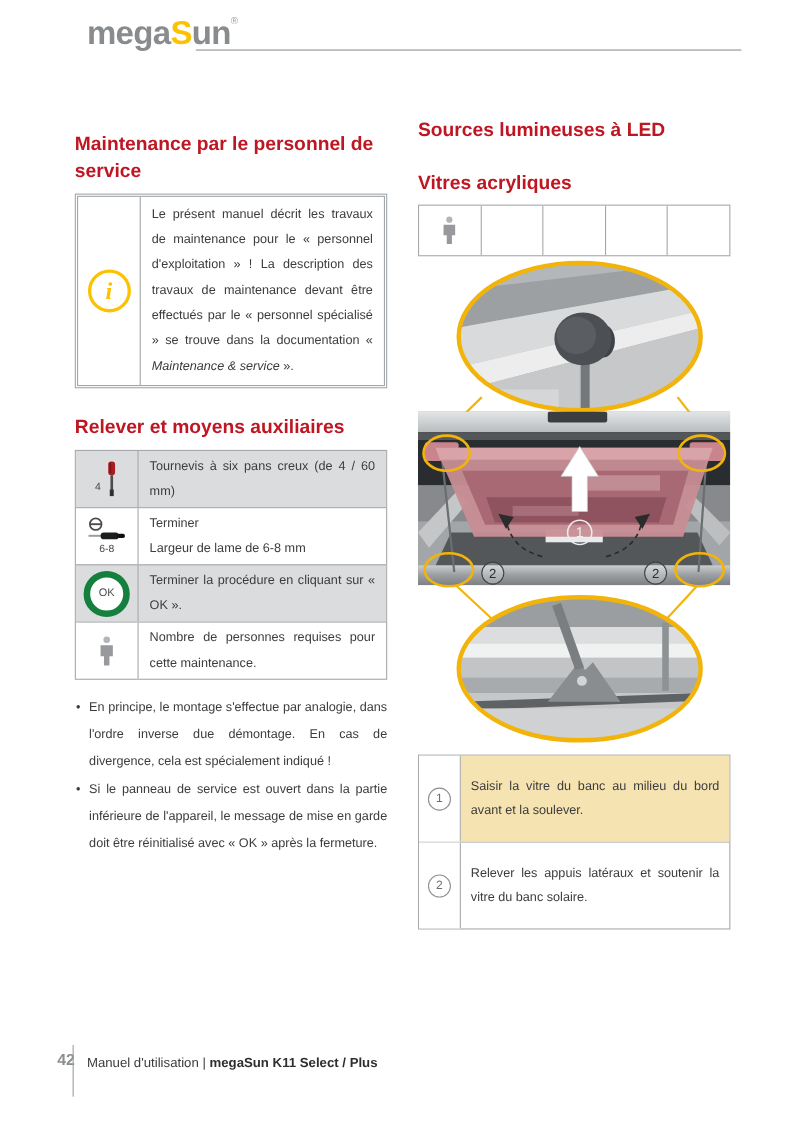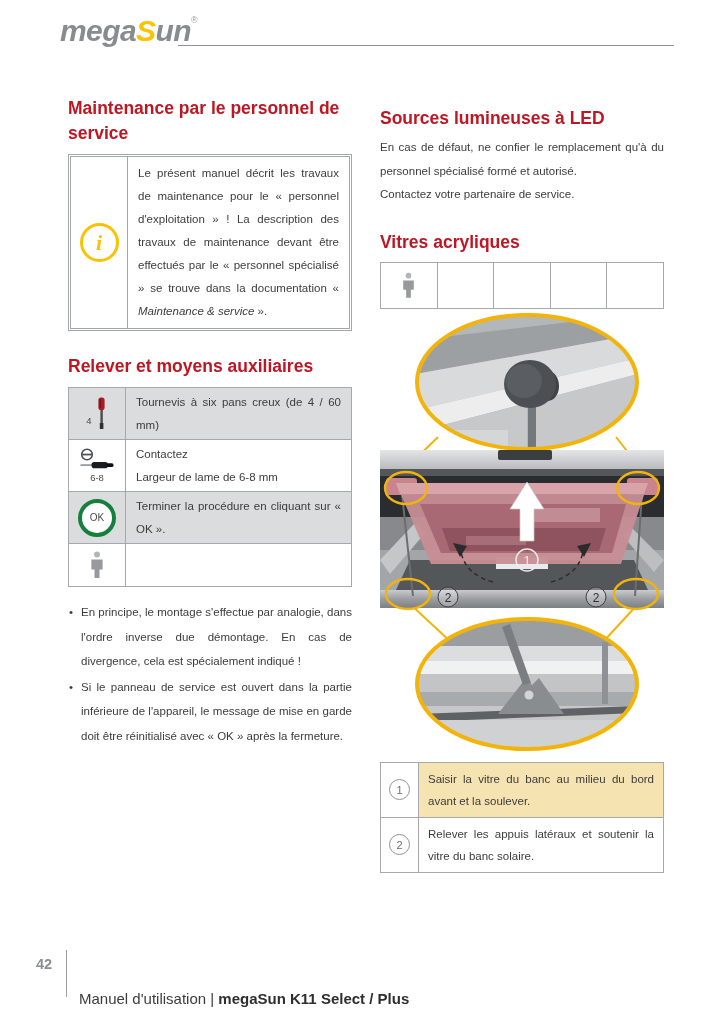--- a/index.html
+++ b/index.html
@@ -1,46 +1,46 @@
 <!DOCTYPE html>
 <html><head>
 <meta charset="utf-8">
 <style>
   html,body{margin:0;padding:0;background:#e8e8e8;}
   .page{position:relative;width:724px;height:1024px;background:#ffffff;margin:0 auto;
         font-family:"Liberation Sans", sans-serif;color:#3c3c3c;overflow:hidden;}
   
-  .logo{position:absolute;left:60px;top:14px;font-size:30px;font-weight:bold;
-        letter-spacing:-0.6px;color:#898c8e;font-style:italic;}
+  .logo{position:absolute;left:79px;top:14px;font-size:30px;font-weight:bold;
+        letter-spacing:-0.6px;color:#898c8e;}
   .logo .s{color:#fcc200;}
   .logo .reg{font-size:9px;vertical-align:18px;font-weight:normal;color:#9a9da0;}
   .header-rule{position:absolute;left:178px;top:45px;width:496px;height:1px;background:#8d9093;}
   
-  .col-left{position:absolute;left:68px;top:96px;width:284px;}
+  .col-left{position:absolute;left:68px;top:118px;width:284px;}
   .col-right{position:absolute;left:380px;top:106px;width:284px;}
   .h-red{font-size:17.5px;font-weight:bold;color:#be1622;line-height:25px;margin:0;}
   .body-text{font-size:11.5px;line-height:24.5px;text-align:justify;color:#3c3c3c;}
   
   .info-box{margin-top:8px;display:flex;border:3px double #a3a7aa;}
   .info-icon-cell{flex:0 0 56px;border-right:1px solid #a3a7aa;display:flex;align-items:center;justify-content:center;}
   .info-circle{width:33px;height:33px;border:3px solid #fcc200;border-radius:50%;color:#fcc200;
                display:flex;align-items:center;justify-content:center;
                font:italic bold 22px "Liberation Serif", serif;}
   .info-text{flex:1;padding:5px 10px;font-size:11.5px;line-height:23px;text-align:justify;}
   
   .tools-table{margin-top:8px;border:1px solid #a6a9ab;}
   .t-row{display:flex;min-height:42px;}
   .t-row + .t-row{border-top:1px solid #a6a9ab;}
   .t-row.gray{background:#dbdcdd;}
   .t-icon{flex:0 0 56px;border-right:1px solid #a6a9ab;display:flex;flex-direction:column;
           align-items:center;justify-content:center;padding:3px 0;}
   .t-icon .hex-wrap{display:flex;align-items:flex-end;}
   .tool-num{font-size:9.5px;color:#4a4a4a;margin:0 3px 4px 0;}
   .tool-size{font-size:9.5px;color:#4a4a4a;margin-top:1px;}
-  .ok-circle{width:30px;height:30px;border:4px solid #15803d;border-radius:50%;background:#fff;
+  .ok-circle{width:30px;height:30px;border:6px solid #15803d;border-radius:50%;background:#fff;
              display:flex;align-items:center;justify-content:center;font-size:10px;color:#4a4a4a;}
   .t-text{flex:1;padding:3px 10px;display:flex;flex-direction:column;justify-content:flex-end;
           font-size:11.5px;line-height:22.5px;text-align:justify;}
   .t-text .line{display:block;text-align:left;}
   
   .para{margin-top:18px;}
   .bullets{margin-top:13px;}
   .bullet{position:relative;padding-left:13px;margin-bottom:1px;}
   .bullet .dot{position:absolute;left:1px;top:0;}
   
@@ -51,27 +51,27 @@
   .p-cell{flex:1;display:flex;align-items:center;justify-content:center;}
   .p-cell + .p-cell{border-left:1px solid #a6a9ab;}
   .figure{margin-top:3px;line-height:0;}
   
   .steps-table{margin-top:8px;border:1px solid #a6a9ab;}
   .s-row{display:flex;min-height:42px;}
   .s-row + .s-row{border-top:1px solid #a6a9ab;}
   .s-num{flex:0 0 37px;border-right:1px solid #a6a9ab;display:flex;align-items:center;justify-content:center;background:#fff;}
   .num-circle{width:19px;height:19px;border:1px solid #8f9294;border-radius:50%;color:#6b6e71;
               font-size:11px;display:flex;align-items:center;justify-content:center;background:#fff;}
-  .s-text{flex:1;padding:5px 9px;display:flex;flex-direction:column;justify-content:flex-start;
+  .s-text{flex:1;padding:17px 9px;display:flex;flex-direction:column;justify-content:flex-start;
           font-size:11.5px;line-height:22px;text-align:justify;}
   .s-row.hl .s-text{background:#f6e3b2;}
   
-  .footer-page{position:absolute;left:36px;top:956px;font-size:14.5px;font-weight:bold;color:#8b8e90;}
+  .footer-page{position:absolute;left:52px;top:956px;font-size:14.5px;font-weight:bold;color:#8b8e90;}
   .footer-rule{position:absolute;left:66px;top:950px;width:1px;height:47px;background:#9a9da0;}
-  .footer-text{position:absolute;left:79px;top:959px;font-size:15px;color:#3c3c3c;margin-top:31px;}
+  .footer-text{position:absolute;left:79px;top:959px;font-size:12px;color:#3c3c3c;}
   .footer-text b{color:#2e2e2e;}
 </style>
 </head>
 <body>
 
 <div class="page">
 
   <div class="logo"><span>mega</span><span class="s">S</span><span>un</span><span class="reg">®</span></div>
   <div class="header-rule"></div>
 
@@ -111,61 +111,60 @@
           <svg width="36" height="23" viewBox="0 0 36 23">
             <circle cx="8" cy="6.5" r="5.3" fill="none" stroke="#4a4c4e" stroke-width="1.6"></circle>
             <rect x="3.2" y="5.7" width="9.6" height="1.7" fill="#4a4c4e"></rect>
             <rect x="1.5" y="16.2" width="12" height="1.8" fill="#9a9da0"></rect>
             <rect x="12.5" y="14" width="16.5" height="6.2" rx="2.8" fill="#1b1c1d"></rect>
             <rect x="27.5" y="15.2" width="7" height="3.8" rx="1.6" fill="#0e0f10"></rect>
           </svg>
           <span class="tool-size">6-8</span>
         </div>
         <div class="t-text">
-          <span class="line">Contactez</span>
+          <span class="line">Terminer</span>
           <span class="line">Largeur de lame de 6-8 mm</span>
         </div>
       </div>
       <div class="t-row gray">
         <div class="t-icon">
           <div class="ok-circle">OK</div>
         </div>
         <div class="t-text">
             <span>Terminer la procédure en cliquant sur « OK ».</span>
           </div>
       </div>
       <div class="t-row">
         <div class="t-icon">
           <svg width="18" height="28" viewBox="0 0 18 28">
             <circle cx="9" cy="3.6" r="3" fill="#b2b5b7"></circle>
             <path d="M3.4 8.6 h11.2 v10 h-3.1 v8.4 h-5 v-8.4 h-3.1 z" fill="#97999c"></path>
           </svg>
         </div>
+        <div class="t-text">
+            <span>Nombre de personnes requises pour cette maintenance.</span>
+          </div>
       </div>
     </div>
 
 
     <div class="bullets">
       <div class="bullet body-text">
         <span class="dot">•</span>
         <span>En principe, le montage s'effectue par analogie, dans l'ordre inverse due démontage. En cas de divergence, cela est spécialement indiqué !</span>
       </div>
       <div class="bullet body-text">
         <span class="dot">•</span>
         <span>Si le panneau de service est ouvert dans la partie inférieure de l'appareil, le message de mise en garde doit être réinitialisé avec « OK » après la fermeture.</span>
       </div>
     </div>
   </div>
 
   <div class="col-right">
     <h1 class="h-red">Sources lumineuses à LED</h1>
-    <div class="para-r">
-      <span>En cas de défaut, ne confier le remplacement qu'à du personnel spécialisé formé et autorisé.</span><br>
-      <span>Contactez votre partenaire de service.</span>
-    </div>
 
     <h1 class="h-red h2-gap">Vitres acryliques</h1>
 
     <div class="person-table">
       <div class="p-cell">
         <svg width="17" height="27" viewBox="0 0 18 28">
           <circle cx="9" cy="3.6" r="3" fill="#b2b5b7"></circle>
           <path d="M3.4 8.6 h11.2 v10 h-3.1 v8.4 h-5 v-8.4 h-3.1 z" fill="#97999c"></path>
         </svg>
       </div>

